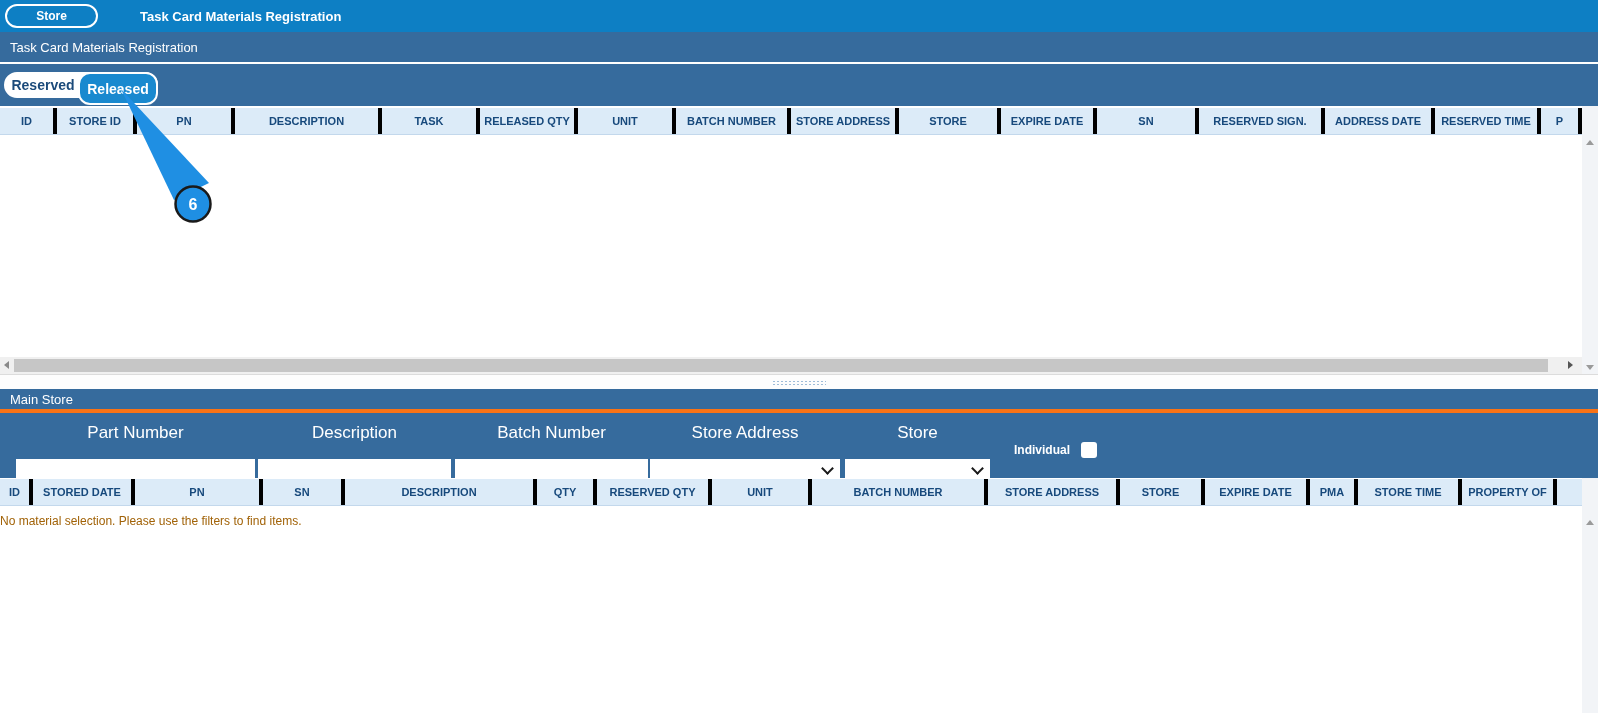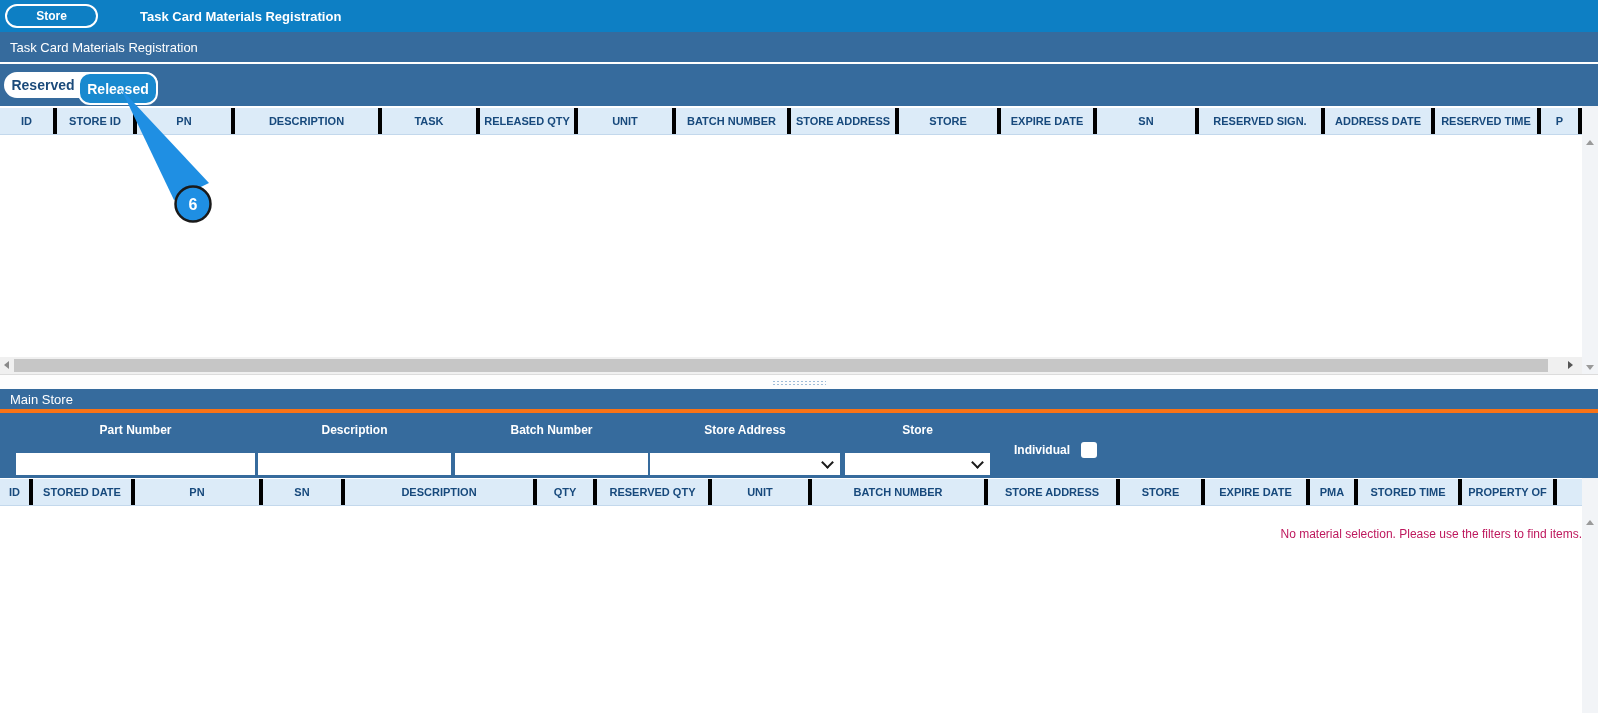--- a/index.html
+++ b/index.html
@@ -44,21 +44,21 @@
   .t1 .hcell:nth-child(16){flex:1}
 
   .t2 .hcell:nth-child(1){width:33px}  .t2 .hcell:nth-child(2){width:102px} .t2 .hcell:nth-child(3){width:128px}
   .t2 .hcell:nth-child(4){width:82px}  .t2 .hcell:nth-child(5){width:192px} .t2 .hcell:nth-child(6){width:60px}
   .t2 .hcell:nth-child(7){width:115px} .t2 .hcell:nth-child(8){width:100px} .t2 .hcell:nth-child(9){width:176px}
   .t2 .hcell:nth-child(10){width:132px}.t2 .hcell:nth-child(11){width:85px} .t2 .hcell:nth-child(12){width:105px}
   .t2 .hcell:nth-child(13){width:48px} .t2 .hcell:nth-child(14){width:104px}.t2 .hcell:nth-child(15){width:95px}
 
   .t1-body{position:absolute;left:0;top:135px;width:1582px;height:222px;background:#fff;}
   .t2-body{position:absolute;left:0;top:506px;width:1582px;height:207px;background:#fff;}
-  .empty-msg{margin-top:21px;text-align:right;font-size:12px;color:#be185d;}
+  .empty-msg{margin-top:8px;text-align:left;font-size:12px;color:#a16207;}
 
   
   .hscroll{position:absolute;left:0;top:357px;width:1582px;height:17px;background:#f0f0f0;}
   .hs-thumb{position:absolute;left:14px;top:2px;height:13px;width:1534px;background:#c6c6c6;cursor:pointer;}
   .tri{width:0;height:0;position:absolute;}
   .tri-left{border-top:4px solid transparent;border-bottom:4px solid transparent;border-right:5px solid #8a8a8a;left:4px;top:4px;}
   .tri-right{border-top:4px solid transparent;border-bottom:4px solid transparent;border-left:5px solid #555;right:9px;top:4px;}
 
   
   .vscroll{position:absolute;left:1582px;width:16px;background:#f2f4f7;}
@@ -71,21 +71,21 @@
   
   .splitter{position:absolute;left:0;top:374px;width:100%;height:15px;background:#fdfdfd;border-top:1px solid #dcdcdc;box-sizing:border-box;}
   .split-handle{position:absolute;left:50%;top:5px;transform:translateX(-50%);width:54px;height:6px;cursor:row-resize;
     background-image:radial-gradient(#9fbcd8 1px, transparent 1.2px);background-size:4px 3px;}
 
   
   .mainstore{position:absolute;left:0;top:389px;width:100%;height:24px;background:var(--section-bar,#366b9d);
     border-bottom:4px solid #f97316;box-sizing:border-box;color:#fff;font-size:13px;display:flex;align-items:center;padding-left:10px;}
   .filterbar{position:absolute;left:0;top:413px;width:100%;height:65px;background:var(--section-bar,#366b9d);}
   .fg{position:absolute;top:10px;display:flex;flex-direction:column;}
-  .flabel{color:#fff;font-weight:bold;font-size:12px;text-align:center;margin-bottom:16px;white-space:nowrap;}
+  .flabel{color:#fff;font-weight:normal;font-size:17px;text-align:center;margin-bottom:16px;white-space:nowrap;}
   .txt{height:22px;background:#fff;border:none;box-sizing:border-box;padding:0 4px;font-size:12px;font-family:"Liberation Sans",sans-serif;}
   .select{height:22px;background:#fff;display:flex;align-items:center;justify-content:flex-end;padding-right:8px;
     box-sizing:border-box;cursor:pointer;}
   .chev{width:7px;height:7px;border-right:2px solid #1a1a1a;border-bottom:2px solid #1a1a1a;transform:rotate(45deg);margin-bottom:3px;}
   .fg-pn{left:16px;}   .fg-pn  .txt{width:239px;}
   .fg-desc{left:258px;}.fg-desc .txt{width:193px;}
   .fg-batch{left:455px;}.fg-batch .txt{width:193px;}
   .fg-saddr{left:650px;}.fg-saddr .select{width:190px;}
   .fg-store{left:845px;}.fg-store .select{width:145px;}
   .individual{position:absolute;left:1005px;top:29px;display:flex;align-items:center;gap:11px;color:#fff;font-weight:bold;font-size:12px;padding-left:9px;}
@@ -194,21 +194,21 @@
       <div class="hcell">SN</div>
       <div class="hcell">DESCRIPTION</div>
       <div class="hcell">QTY</div>
       <div class="hcell">RESERVED QTY</div>
       <div class="hcell">UNIT</div>
       <div class="hcell">BATCH NUMBER</div>
       <div class="hcell">STORE ADDRESS</div>
       <div class="hcell">STORE</div>
       <div class="hcell">EXPIRE DATE</div>
       <div class="hcell">PMA</div>
-      <div class="hcell">STORED TIME</div>
+      <div class="hcell">STORE TIME</div>
       <div class="hcell">PROPERTY OF</div>
     </div>
   <div class="t2-body">
     <div class="empty-msg">No material selection. Please use the filters to find items.</div>
   </div>
 
   <div class="vscroll vs2">
     <span class="tri tri-up"></span>
   </div>
 

